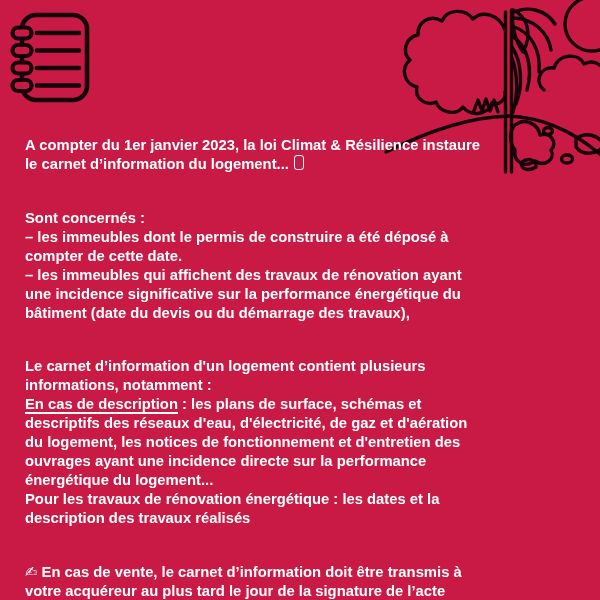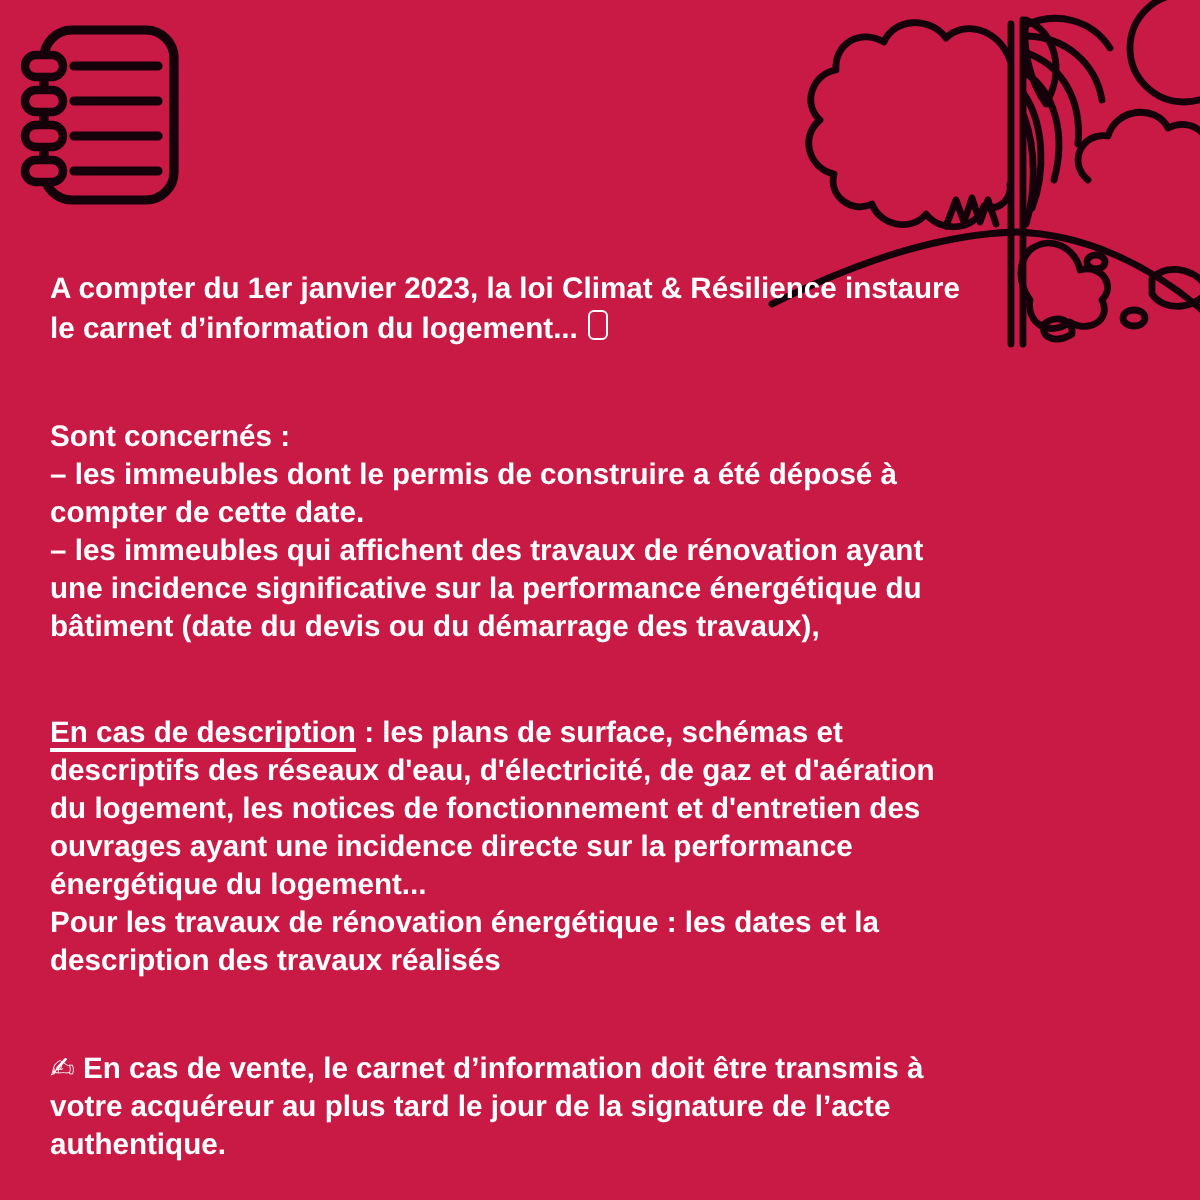--- a/index.html
+++ b/index.html
@@ -81,21 +81,23 @@
 
   <div class="post-text">
     <p><span>A compter du 1er janvier 2023, la loi Climat &amp; Résilience instaure
 le carnet d’information du logement...</span><span class="tofu"></span></p>
     <p>Sont concernés :
 – les immeubles dont le permis de construire a été déposé à
 compter de cette date.
 – les immeubles qui affichent des travaux de rénovation ayant
 une incidence significative sur la performance énergétique du
 bâtiment (date du devis ou du démarrage des travaux),</p>
-    <p><span class="u">En cas de description</span><span> : les plans de surface, schémas et
+    <p><span>Le carnet d’information d'un logement contient plusieurs
+informations, notamment :
+</span><span class="u">En cas de description</span><span> : les plans de surface, schémas et
 descriptifs des réseaux d'eau, d'électricité, de gaz et d'aération
 du logement, les notices de fonctionnement et d'entretien des
 ouvrages ayant une incidence directe sur la performance
 énergétique du logement...
 Pour les travaux de rénovation énergétique : les dates et la
 description des travaux réalisés</span></p>
     <p>✍ En cas de vente, le carnet d’information doit être transmis à
 votre acquéreur au plus tard le jour de la signature de l’acte
 authentique.</p>
     

